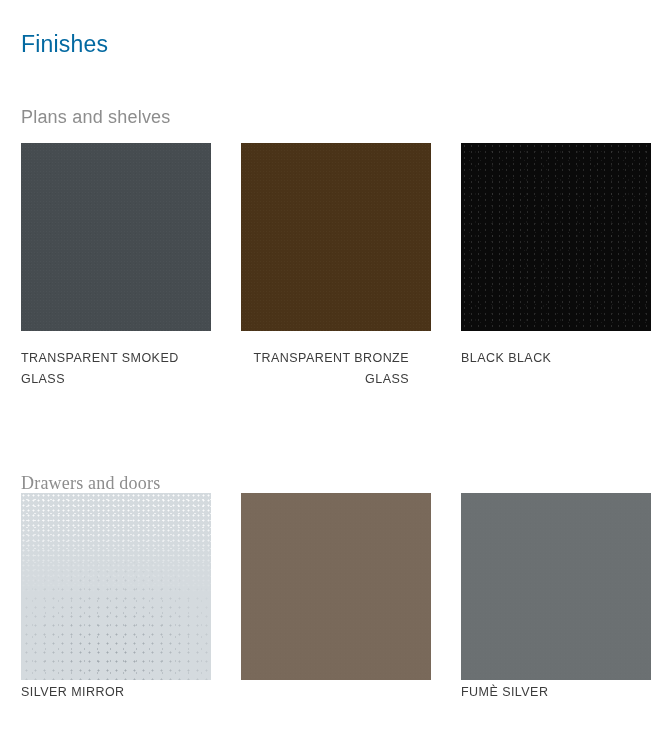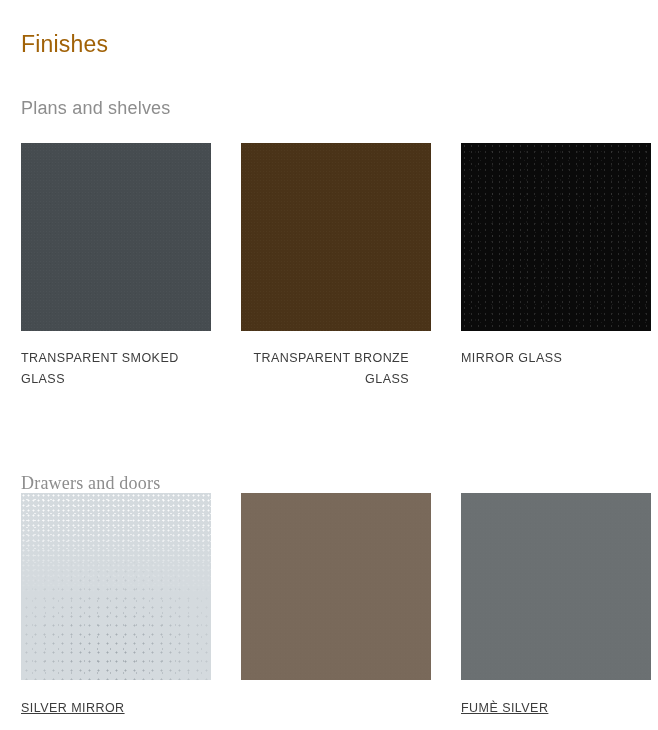--- a/index.html
+++ b/index.html
@@ -24,35 +24,35 @@
 
   
   .page-title {
     position: absolute;
     left: 21px;
     top: 14px;
     font-size: 23px;
     font-weight: 400;
     line-height: 30px;
     letter-spacing: 0.2px;
-    color: #a16207;
+    color: #0369a1;
     white-space: nowrap;
   }
 
   .section-title {
     position: absolute;
     left: 21px;
     font-size: 18px;
     font-weight: 400;
     line-height: 24px;
     letter-spacing: 0.2px;
     color: #8d8d8d;
     white-space: nowrap;
   }
-  .section-title.s1 { top: 81px; }
+  .section-title.s1 { top: 90px; }
   .section-title.s2 { top: 456px; font-family: Liberation Serif, serif; }
 
   
   .section-grid {
     position: absolute;
     left: 0;
     width: 658px;
   }
   .section-grid.g1 { top: 143px; }
   .section-grid.g2 { top: 493px; }
@@ -128,21 +128,21 @@
 
   .swatch-label {
     margin-top: 17px;
     font-size: 12.5px;
     font-weight: 400;
     line-height: 21px;
     letter-spacing: 0.45px;
     color: #3c3c3c;
     width: 168px;
   }
-  .section-grid.g2 .swatch-label { margin-top: 18px; text-decoration: underline; }
+  .section-grid.g2 .swatch-label { margin-top: 2px; }
 </style>
 </head>
 <body>
 
 <div class="page">
 
   <h1 class="page-title">Finishes</h1>
 
   <h2 class="section-title s1">Plans and shelves</h2>
 
@@ -159,21 +159,21 @@
       <div class="swatch" style="background-color: rgb(74, 51, 24);">
         <div class="grain"></div>
       </div>
       <div class="swatch-label">TRANSPARENT BRONZE GLASS</div>
     </div>
 
     <div class="swatch-cell c2">
       <div class="swatch speckle-dark" style="background-color: rgb(10, 10, 10);">
         <div class="grain"></div>
       </div>
-      <div class="swatch-label">MIRROR GLASS</div>
+      <div class="swatch-label">BLACK BLACK</div>
     </div>
 
   </div>
 
   <h2 class="section-title s2">Drawers and doors</h2>
 
   <div class="section-grid g2">
 
     <div class="swatch-cell c0">
       <div class="swatch mirror-silver" style="background-color: rgb(212, 218, 222);">

